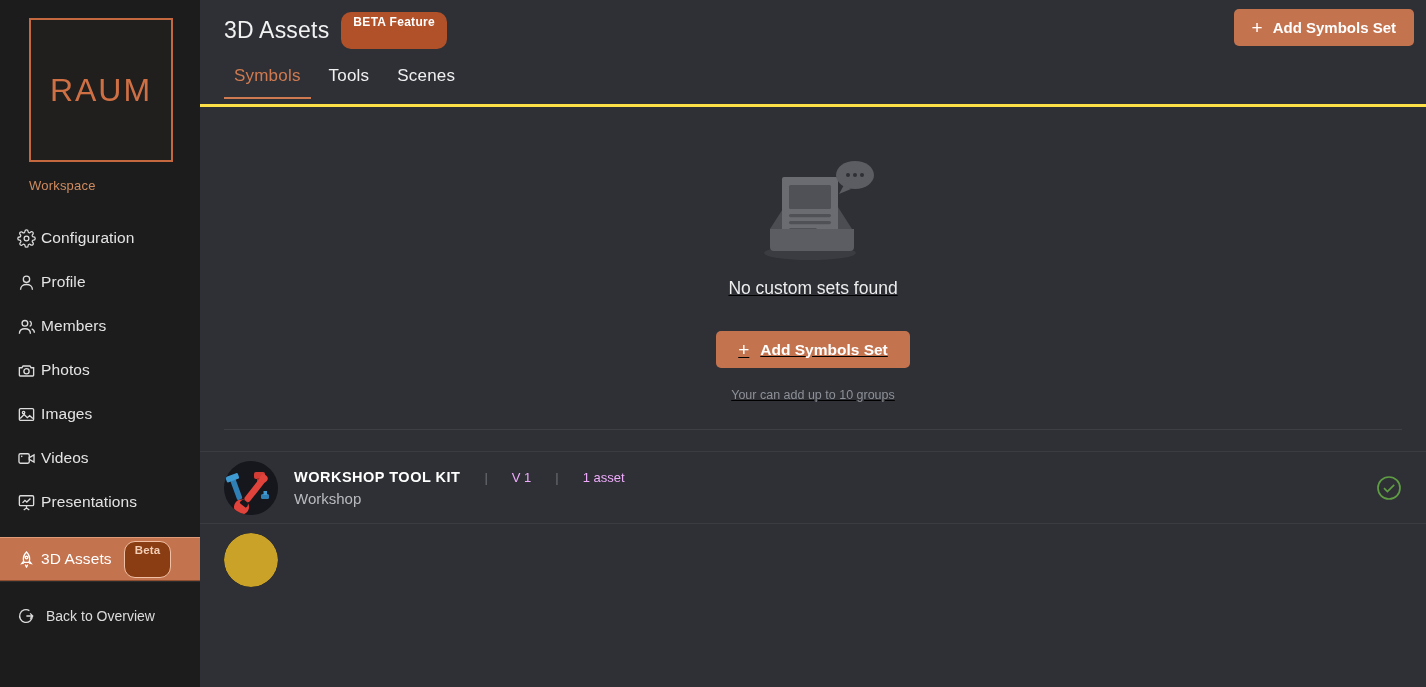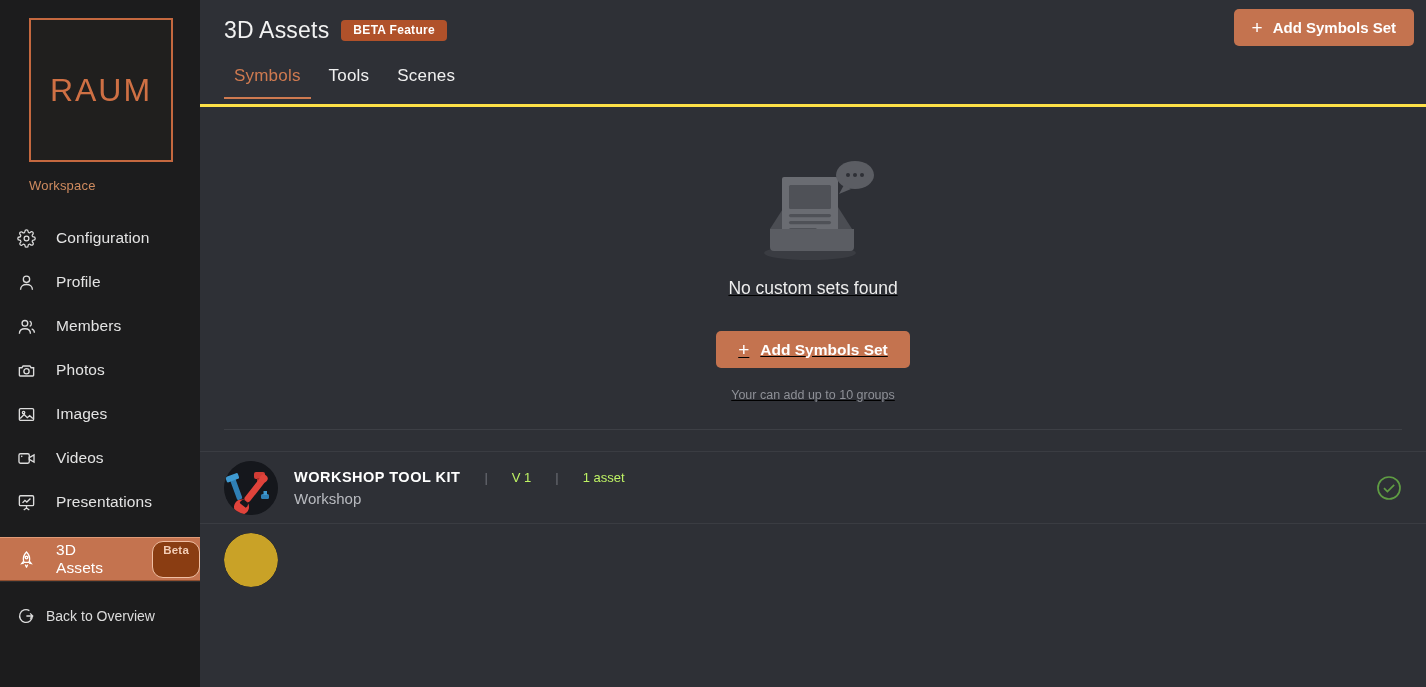--- a/index.html
+++ b/index.html
@@ -33,21 +33,21 @@
     font-weight: 400;
   }
   .workspace-label {
     margin: 16px 0 0 29px;
     font-size: 13px; color: #cf8b5f; letter-spacing: .2px;
   }
   .side-divider { margin-top: 15px; height: 1px; background: #2c2c2d; width: 200px; }
 
   .nav { margin-top: 8px; }
   .nav-item {
-    display: flex; align-items: center; gap: 20px;
+    display: flex; align-items: center; gap: 5px;
     height: 44px; padding-left: 17px;
     color: #e3e3e3; font-size: 15.5px; letter-spacing: .1px;
     cursor: pointer;
   }
   .nav-item .ic { width: 19px; height: 19px; flex: 0 0 19px; display: block; }
   .nav-item.active {
     background: #c4734f; color: #fff;
     border-top: 1px solid #e09a77;
     border-bottom: 1px solid #8f4e2f;
   }
@@ -72,21 +72,21 @@
     flex: 1 1 auto; height: 687px;
     background: #2e3036; position: relative; overflow: hidden;
   }
   .topbar {
     height: 60px; display: flex; align-items: center;
     padding: 0 12px 0 24px; position: relative;
   }
   .page-title { font-size: 23px; color: #f2f2f2; font-weight: 400; letter-spacing: .2px; }
   .beta-feature {
     margin-left: 12px; background: #b0512a; color: #fff;
-    border-radius: 4px; padding: 3px 12px 4px;
+    border-radius: 10px; padding: 3px 12px 20px;
     font-size: 12px; font-weight: 700; letter-spacing: .3px;
   }
   .add-top-btn {
     position: absolute; right: 12px; top: 9px;
     background: #c4734f; color: #fff; border: none;
     border-radius: 5px; height: 37px; padding: 0 18px;
     display: flex; align-items: center; gap: 10px;
     font-size: 15px; font-family: "Liberation Sans", sans-serif;
     cursor: pointer; font-weight: 600;
   }
@@ -139,21 +139,21 @@
     cursor: pointer; position: relative;
   }
   .thumb {
     width: 54px; height: 54px; border-radius: 50%;
     flex: 0 0 54px; overflow: hidden; background: #1d1f24;
   }
   .tool-info { flex: 1 1 auto; }
   .tool-line1 { display: flex; align-items: baseline; gap: 24px; }
   .tool-name { font-size: 14.5px; font-weight: 700; color: #fff; letter-spacing: .5px; }
   .tool-sep { color: #6e7077; font-size: 13px; }
-  .tool-meta { font-size: 13px; color: #bef264; }
+  .tool-meta { font-size: 13px; color: #f0abfc; }
   .tool-cat { margin-top: 5px; font-size: 15px; color: #b9bbc0; }
   .check-ic { width: 26px; height: 26px; flex: 0 0 26px; }
 </style>
 </head>
 <body>
 
 <div class="app">
 
   <aside class="sidebar">
     <div class="logo-wrap">

